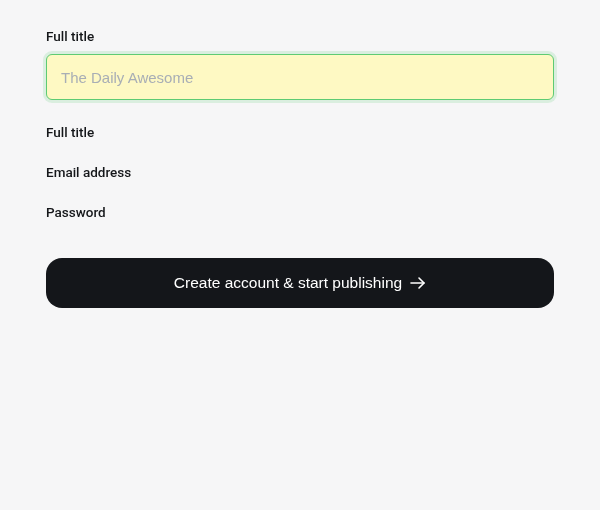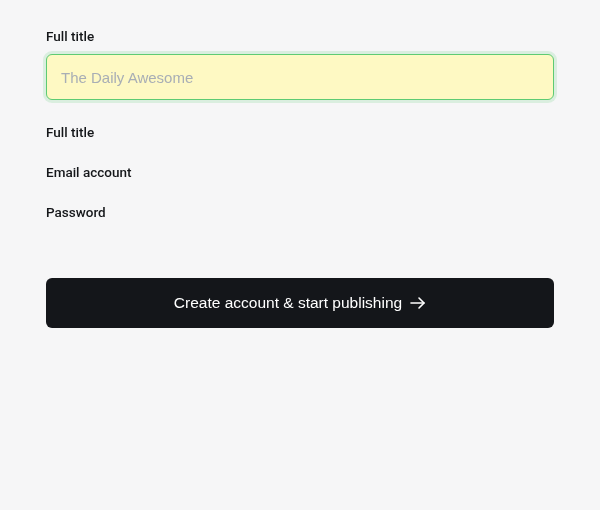--- a/index.html
+++ b/index.html
@@ -36,29 +36,29 @@
       outline: none;
     }
     .text-input::placeholder {
       color: #a8aeb5;
     }
     .text-input.focused {
       border: 1px solid #5ecb73;
       box-shadow: 0 0 0 3px rgba(94,203,115,0.18);
     }
     .field.last {
-      margin-bottom: 58px;
+      margin-bottom: 38px;
     }
     .submit-button {
       width: 100%;
       height: 50px;
       background: #14161a;
       color: #ffffff;
       border: none;
-      border-radius: 6px;
+      border-radius: 16px;
       font-size: 15.5px;
       font-weight: 500;
       cursor: pointer;
       display: flex;
       align-items: center;
       justify-content: center;
       gap: 8px;
     }
     .submit-button .arrow {
       display: inline-flex;
@@ -73,21 +73,21 @@
   <div class="field">
     <label class="field-label">Full title</label>
     <input type="text" class="text-input focused" placeholder="The Daily Awesome" style="">
   </div>
 
   <div class="field">
     <label class="field-label">Full title</label>
   </div>
 
   <div class="field">
-    <label class="field-label">Email account</label>
+    <label class="field-label">Email address</label>
   </div>
 
   <div class="field last">
     <label class="field-label">Password</label>
   </div>
 
   <button type="submit" class="submit-button">
     <span>Create account &amp; start publishing</span>
     <span class="arrow">
       <svg width="16" height="14" viewBox="0 0 16 14" fill="none" stroke="#ffffff" stroke-width="1.6" stroke-linecap="round" stroke-linejoin="round">

